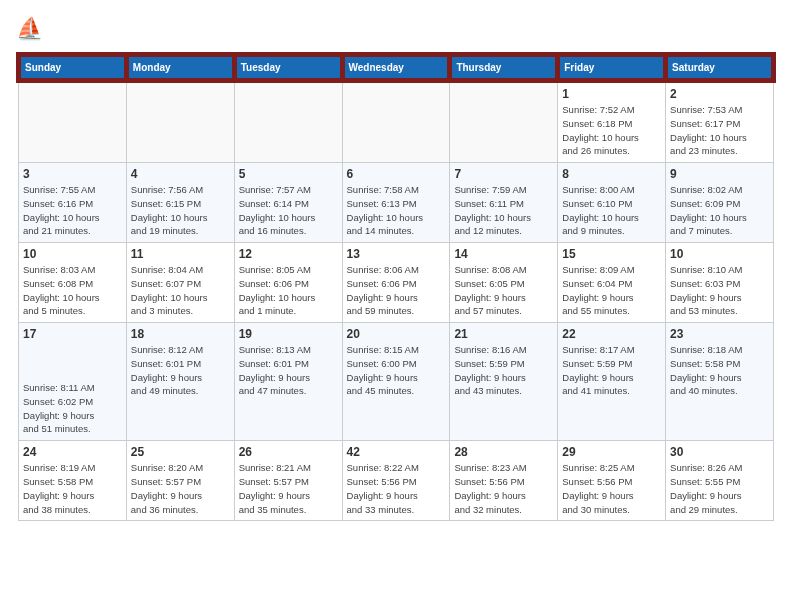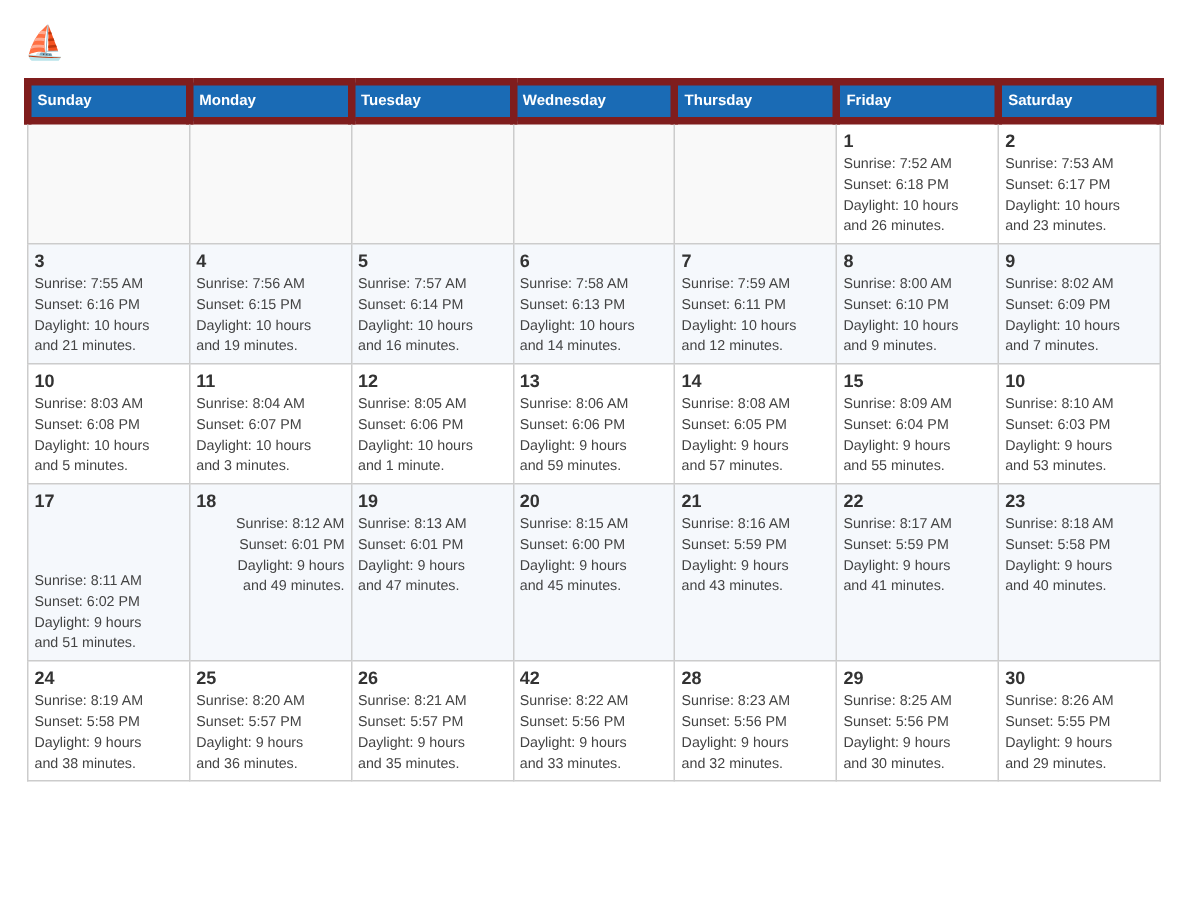--- a/index.html
+++ b/index.html
@@ -244,21 +244,21 @@
       <tr>
         <td>
           <span class="day-number">17</span>
           <div class="day-info" style="white-space: pre-line; margin-top: 40px;">Sunrise: 8:11 AM
 Sunset: 6:02 PM
 Daylight: 9 hours
 and 51 minutes.</div>
         </td>
         <td>
           <span class="day-number">18</span>
-          <div class="day-info" style="white-space: pre-line; text-align: right;">Sunrise: 8:12 AM
+          <div class="day-info" style="white-space: pre-line;">Sunrise: 8:12 AM
 Sunset: 6:01 PM
 Daylight: 9 hours
 and 49 minutes.</div>
         </td>
         <td>
           <span class="day-number">19</span>
           <div class="day-info" style="white-space: pre-line;">Sunrise: 8:13 AM
 Sunset: 6:01 PM
 Daylight: 9 hours
 and 47 minutes.</div>

